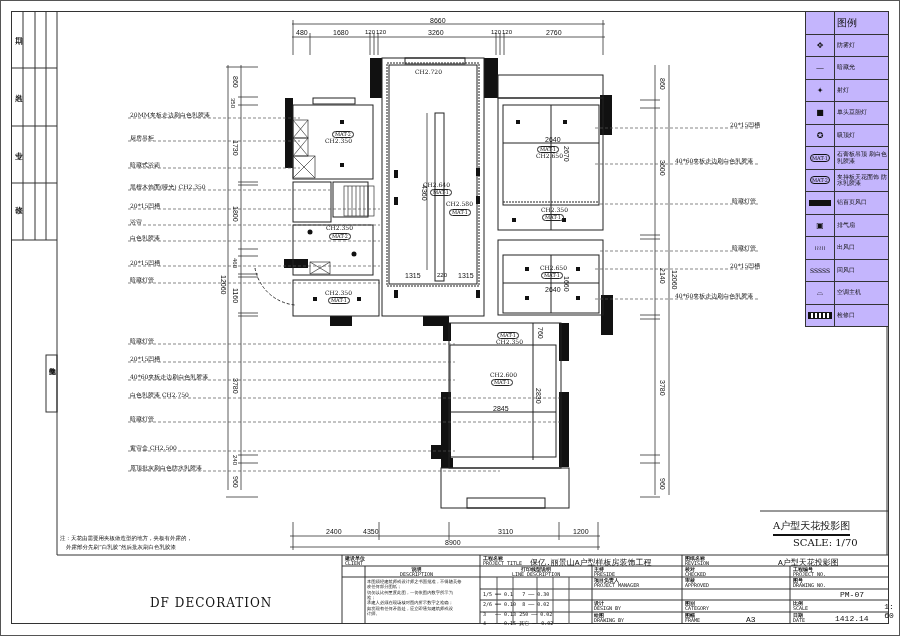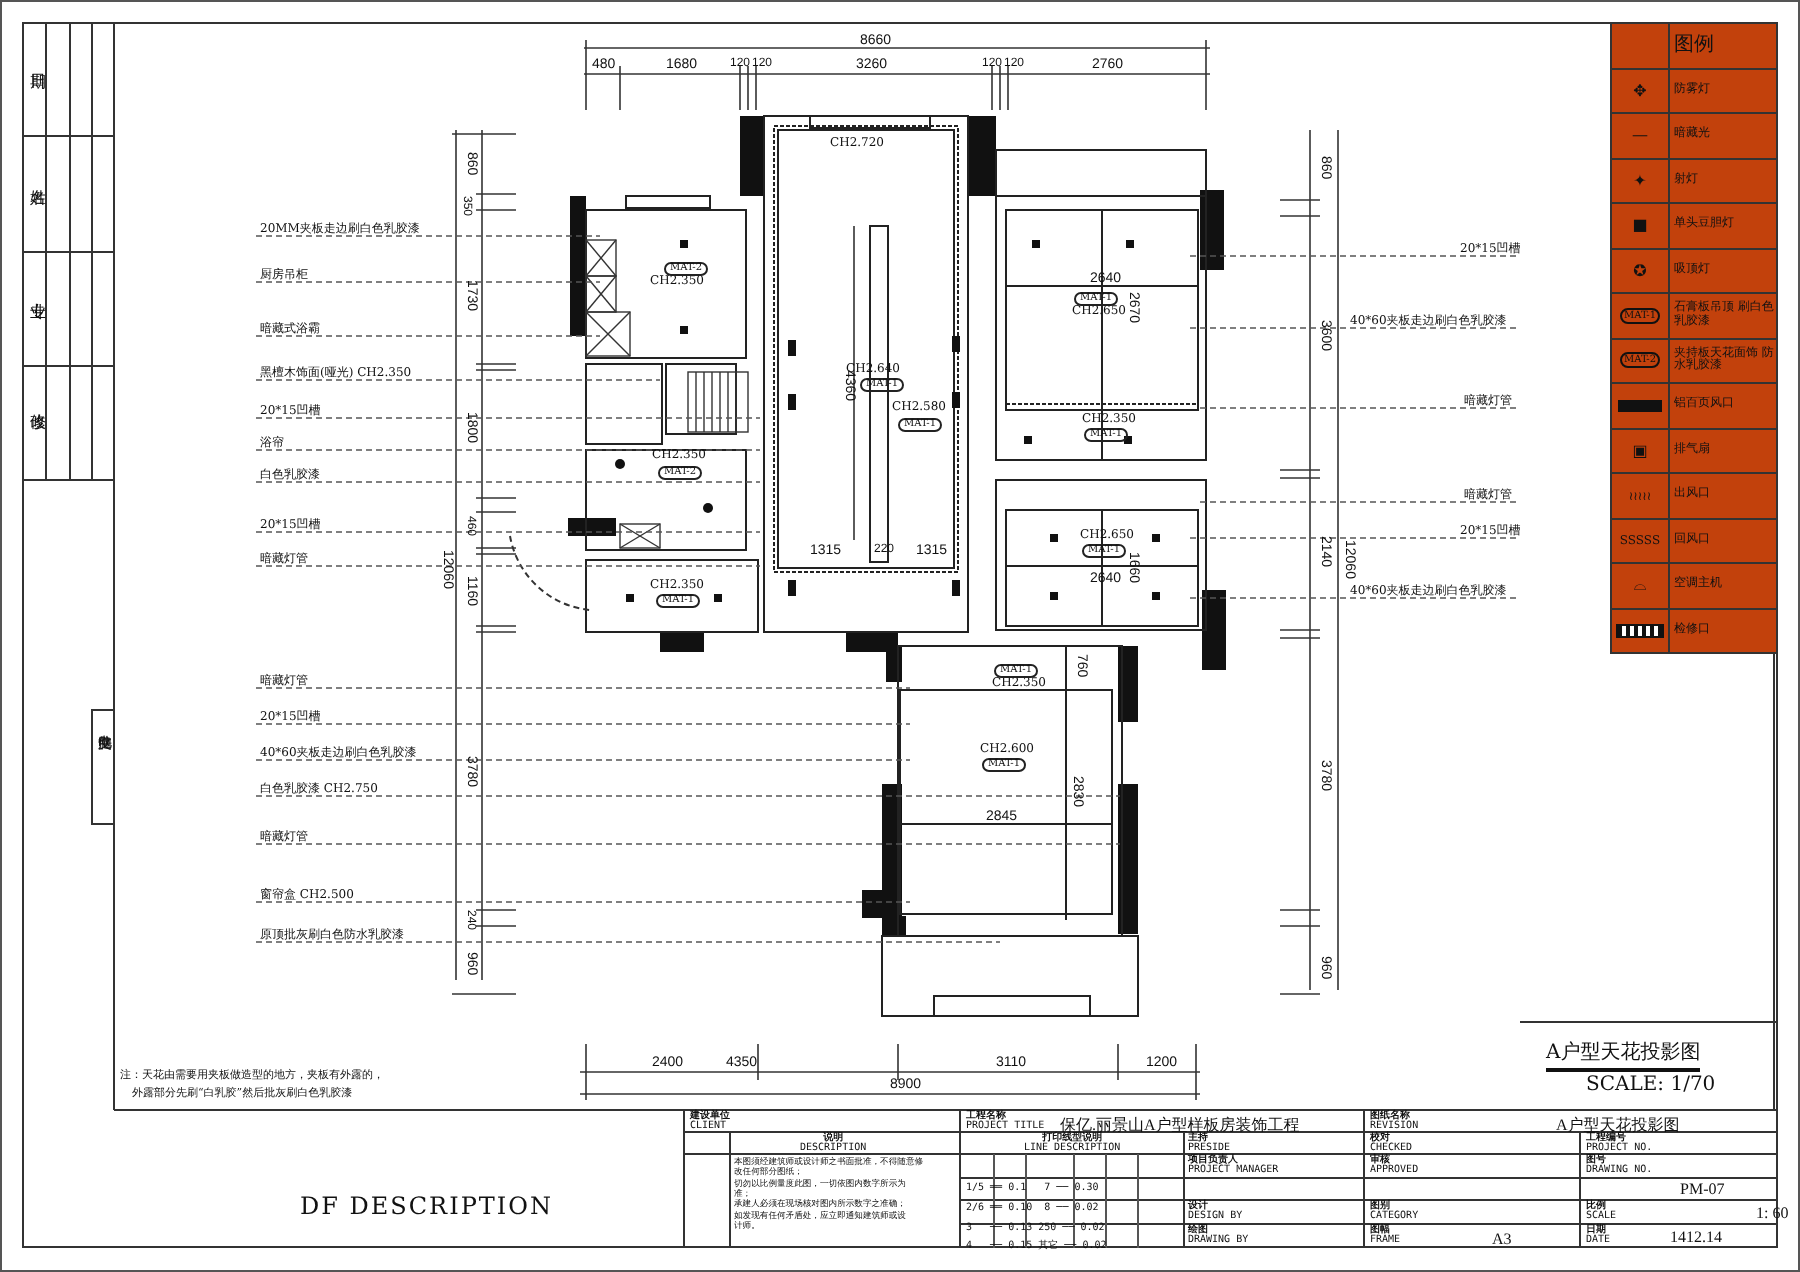--- a/index.html
+++ b/index.html
@@ -2,31 +2,31 @@
 <html><head>
 <meta charset="utf-8">
 <style>
   html,body{margin:0;padding:0;background:#fff;}
   body{width:900px;height:636px;position:relative;overflow:hidden;font-family:"DejaVu Serif",serif;color:#111;}
   .abs{position:absolute;}
   .sheet{position:absolute;left:0;top:0;width:900px;height:636px;}
   .t{position:absolute;font-size:6px;white-space:nowrap;font-family:"DejaVu Serif",serif;line-height:1;}
   .dim{font-size:7px;font-family:"Liberation Sans",sans-serif;}
   .vt{writing-mode:vertical-rl;}
-  .legend{position:absolute;left:805px;top:11px;width:82px;border:1px solid #333;background:#c2410c;}
+  .legend{position:absolute;left:805px;top:11px;width:82px;border:1px solid #333;background:#c4b5fd;}
   .legend .row{display:flex;border-top:1px solid #333;height:21.5px;align-items:center;}
   .legend .row:first-child{border-top:none;}
   .legend .sym{width:28px;border-right:1px solid #333;height:100%;display:flex;align-items:center;justify-content:center;font-size:8px;}
   .legend .lbl{flex:1;font-size:6px;padding-left:2px;line-height:1.1;}
   .legend .hdr{font-size:10px;}
   .company{position:absolute;left:60px;top:575px;font-size:15px;font-family:"DejaVu Serif",serif;letter-spacing:1px;}
   .company-en{position:absolute;left:150px;top:596px;font-size:12px;font-family:"DejaVu Serif",serif;letter-spacing:1px;}
   .tb{position:absolute;font-size:5px;line-height:1.05;font-family:"DejaVu Sans Mono",monospace;}
   .tb b{font-weight:bold;}
-  .val{position:absolute;font-size:8px;font-family:Liberation Serif, serif;}
+  .val{position:absolute;font-size:8px;font-family:Liberation Mono, monospace;text-align:center;}
   .title-main{position:absolute;left:773px;top:519px;font-size:10px;border-bottom:2px solid #111;padding-bottom:1px;}
   .scale-lbl{position:absolute;left:793px;top:537px;font-size:10px;font-family:"DejaVu Serif",serif;}
 </style>
 </head>
 <body>
 
 <div class="sheet">
 
   <svg class="abs" style="left:0;top:0" width="900" height="636">
 
@@ -421,21 +421,21 @@
       <div class="lbl">检修口</div>
     </div>
   </div>
 
   <div class="title-main">A户型天花投影图</div>
   <div class="scale-lbl">SCALE: 1/70</div>
 
   <div class="t" style="left:60px;top:536px;font-size:5.5px;">注：天花由需要用夹板做造型的地方，夹板有外露的，</div>
   <div class="t" style="left:66px;top:545px;font-size:5.5px;">外露部分先刷“白乳胶”然后批灰刷白色乳胶漆</div>
 
-  <div class="company-en">DF    DESCRIPTION</div>
+  <div class="company-en">DF    DECORATION</div>
 
   <div class="tb" style="left:345px;top:556px;"><b>建设单位</b><br><span>CLIENT</span></div>
   <div class="tb" style="left:483px;top:556px;"><b>工程名称</b><br><span>PROJECT TITLE</span></div>
   <div class="val" style="left:530px;top:557px;">保亿.丽景山A户型样板房装饰工程</div>
   <div class="tb" style="left:685px;top:556px;"><b>图纸名称</b><br><span>REVISION</span></div>
   <div class="val" style="left:778px;top:557px;">A户型天花投影图</div>
 
   <div class="tb" style="left:400px;top:567px;text-align:center;"><b>说明</b><br><span>DESCRIPTION</span></div>
   <div class="tb" style="left:367px;top:579px;font-size:4.3px;line-height:1.25;">
     <div>本图须经建筑师或设计师之书面批准，不得随意修</div>

